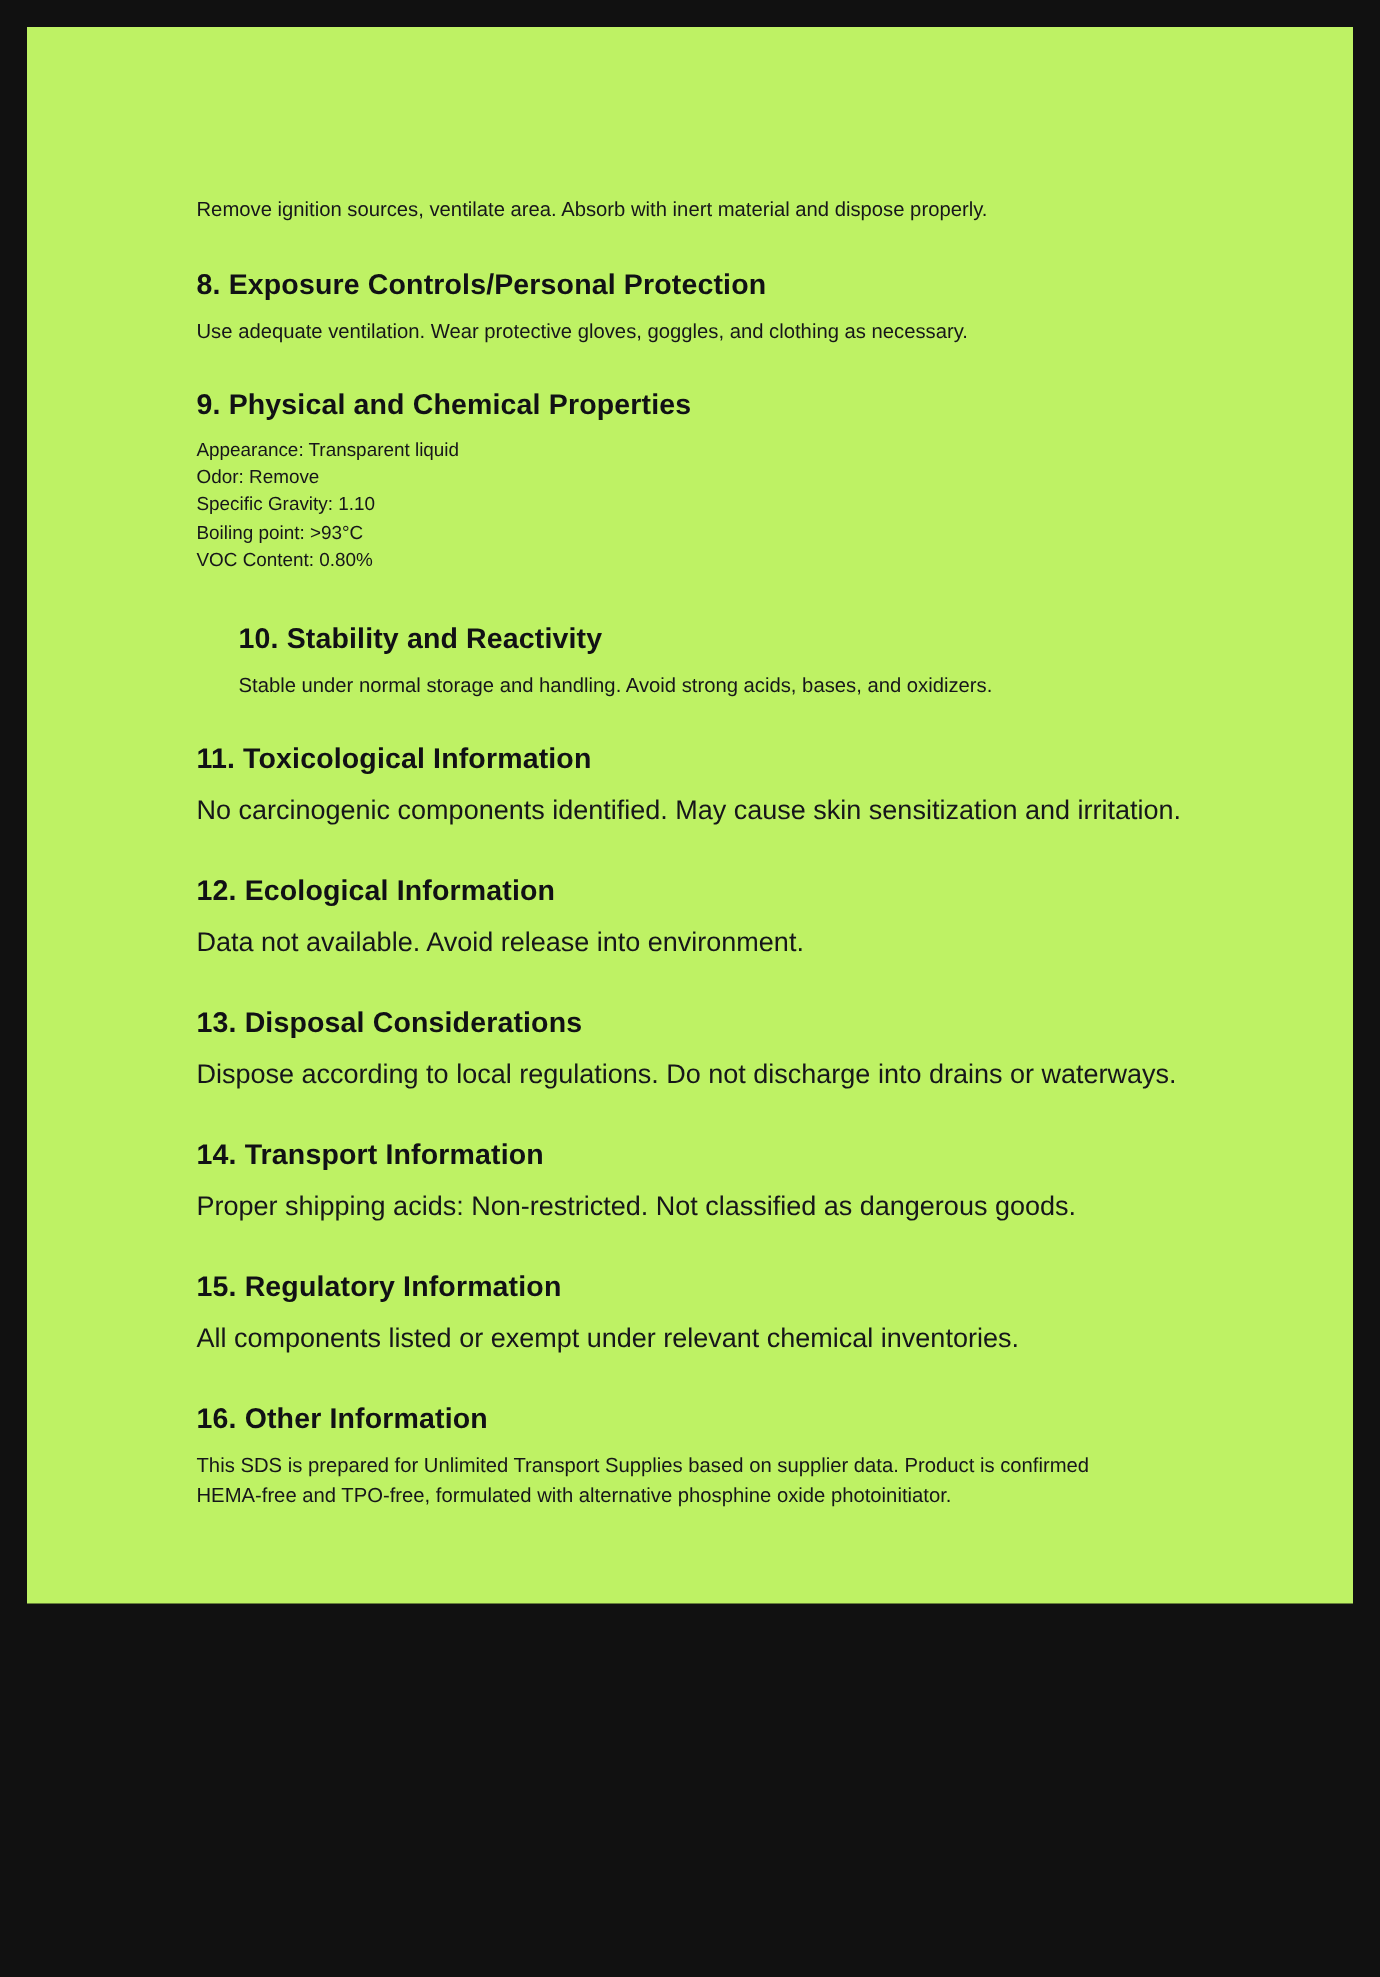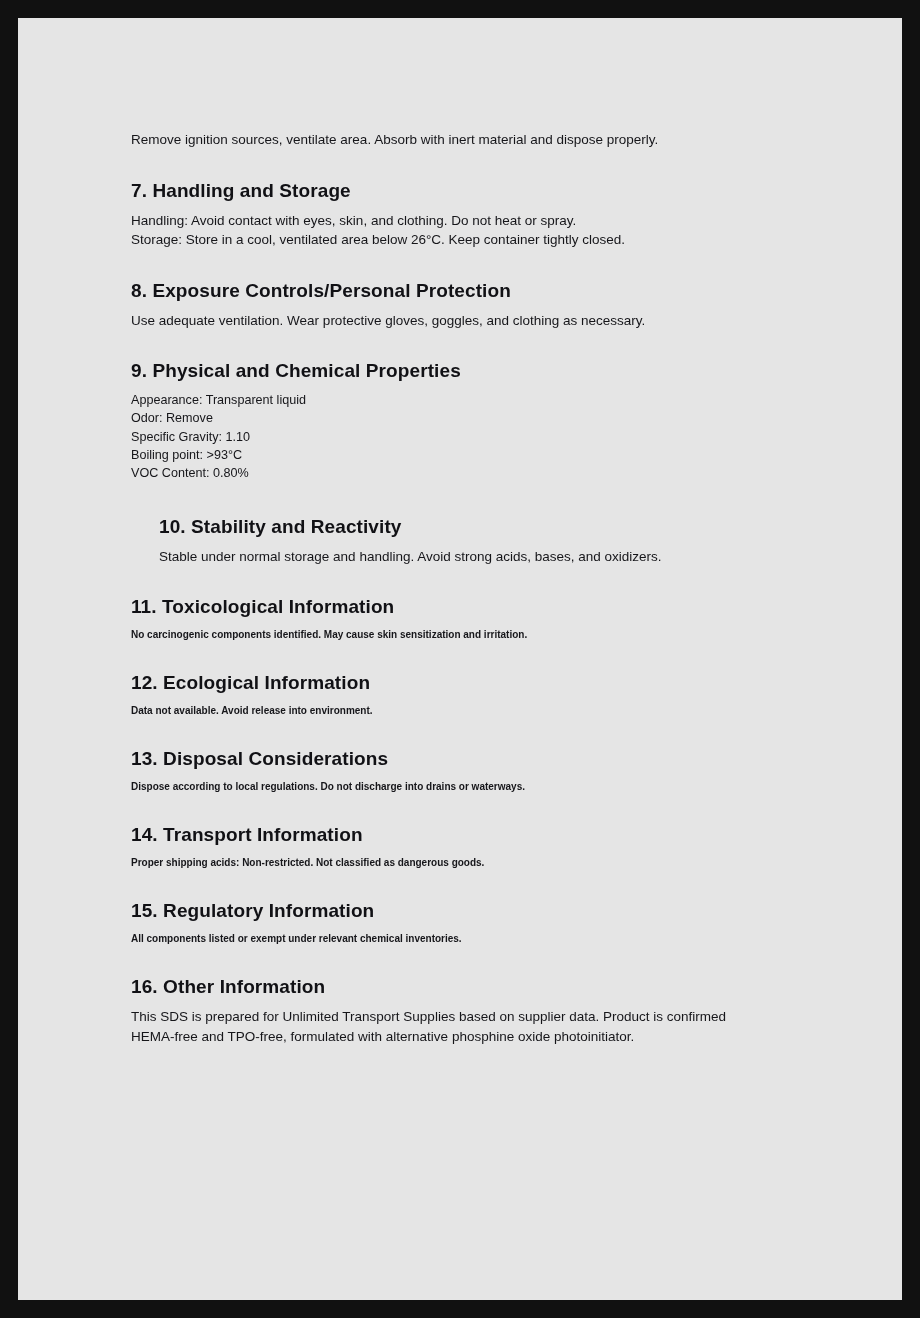--- a/index.html
+++ b/index.html
@@ -11,22 +11,22 @@
     height: 1318px;
     background: #111111;
     font-family: "Liberation Sans", sans-serif;
     overflow: hidden;
   }
   #page {
     position: absolute;
     left: 18px;
     top: 18px;
     width: 884px;
-    height: 1282px;
-    background: #e5e5e5;
+    height: 1051px;
+    background: #bef264;
     box-sizing: border-box;
   }
   #doc-body {
     position: absolute;
     left: 113px;
     top: 112px;
     width: 675px;
   }
   .lead-line {
     font-size: 13.5px;
@@ -47,42 +47,36 @@
   .section .body-line {
     font-size: 13.5px;
     line-height: 1.45;
     color: #16161a;
   }
   .section.props .body-line {
     font-size: 12.6px;
     line-height: 1.44;
   }
   .section.small .body-line {
-    font-size: 10px;
+    font-size: 18px;
     line-height: 1.5;
-    font-weight: bold;
   }
   .spacer-top {
     margin-top: 34px;
     margin-left: 28px;
   }
 </style>
 </head>
 <body>
 
 <div id="page">
   <div id="doc-body">
 
     <p class="lead-line">Remove ignition sources, ventilate area. Absorb with inert material and dispose properly.</p>
 
-    <div class="section">
-      <h2>7. Handling and Storage</h2>
-      <div class="body-line">Handling: Avoid contact with eyes, skin, and clothing. Do not heat or spray.</div>
-      <div class="body-line">Storage: Store in a cool, ventilated area below 26°C. Keep container tightly closed.</div>
-    </div>
 
     <div class="section">
       <h2>8. Exposure Controls/Personal Protection</h2>
       <div class="body-line">Use adequate ventilation. Wear protective gloves, goggles, and clothing as necessary.</div>
     </div>
 
     <div class="section props">
       <h2>9. Physical and Chemical Properties</h2>
       <div class="body-line">Appearance: Transparent liquid</div>
       <div class="body-line">Odor: Remove</div>

